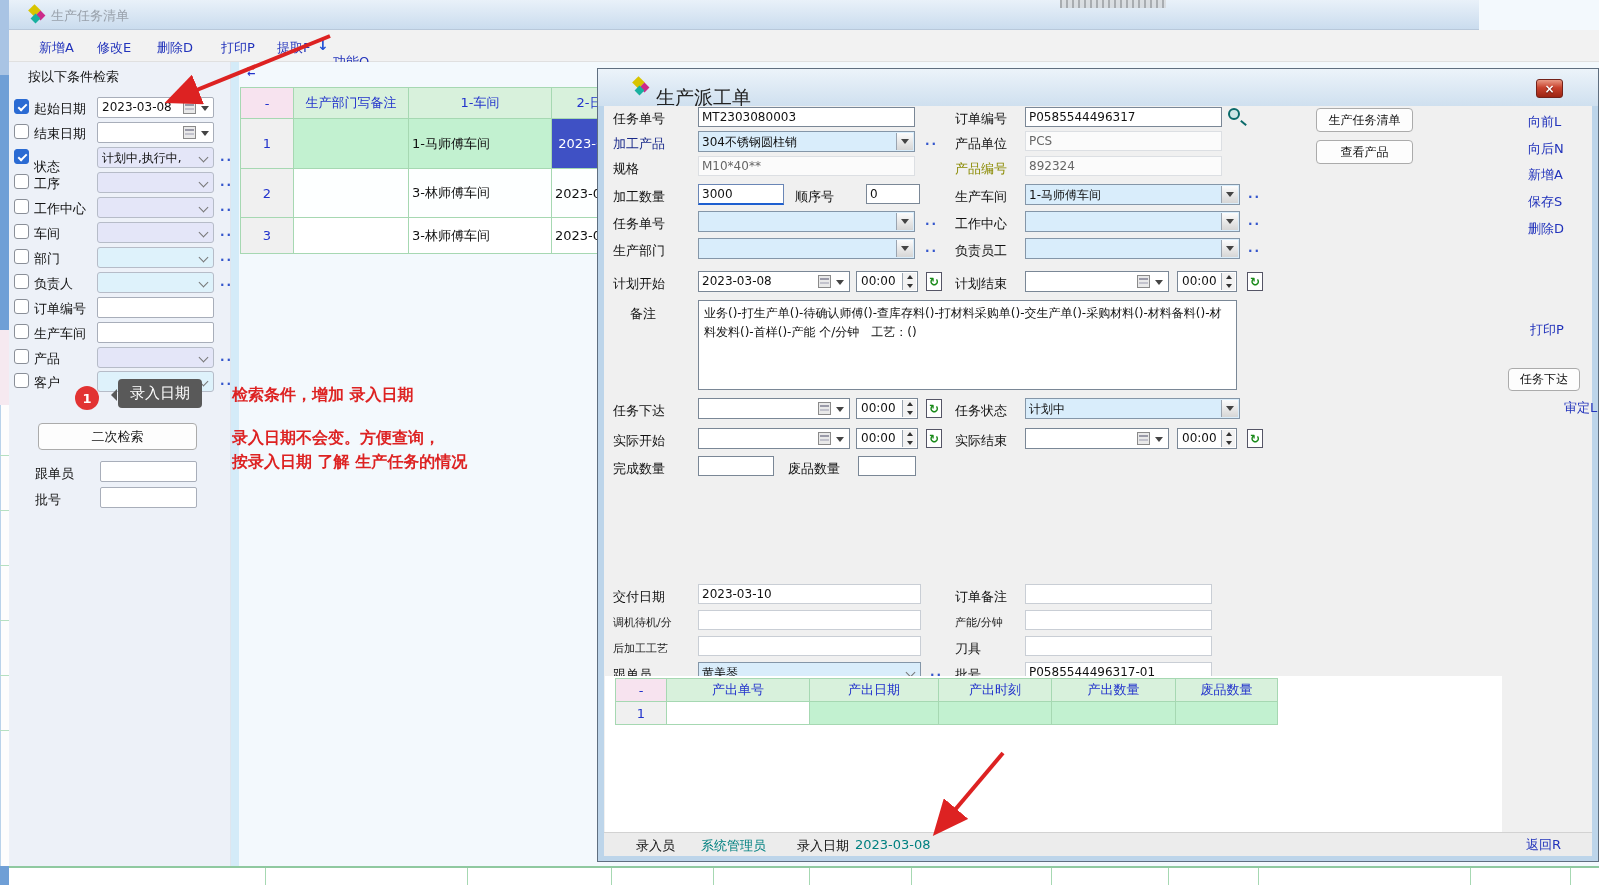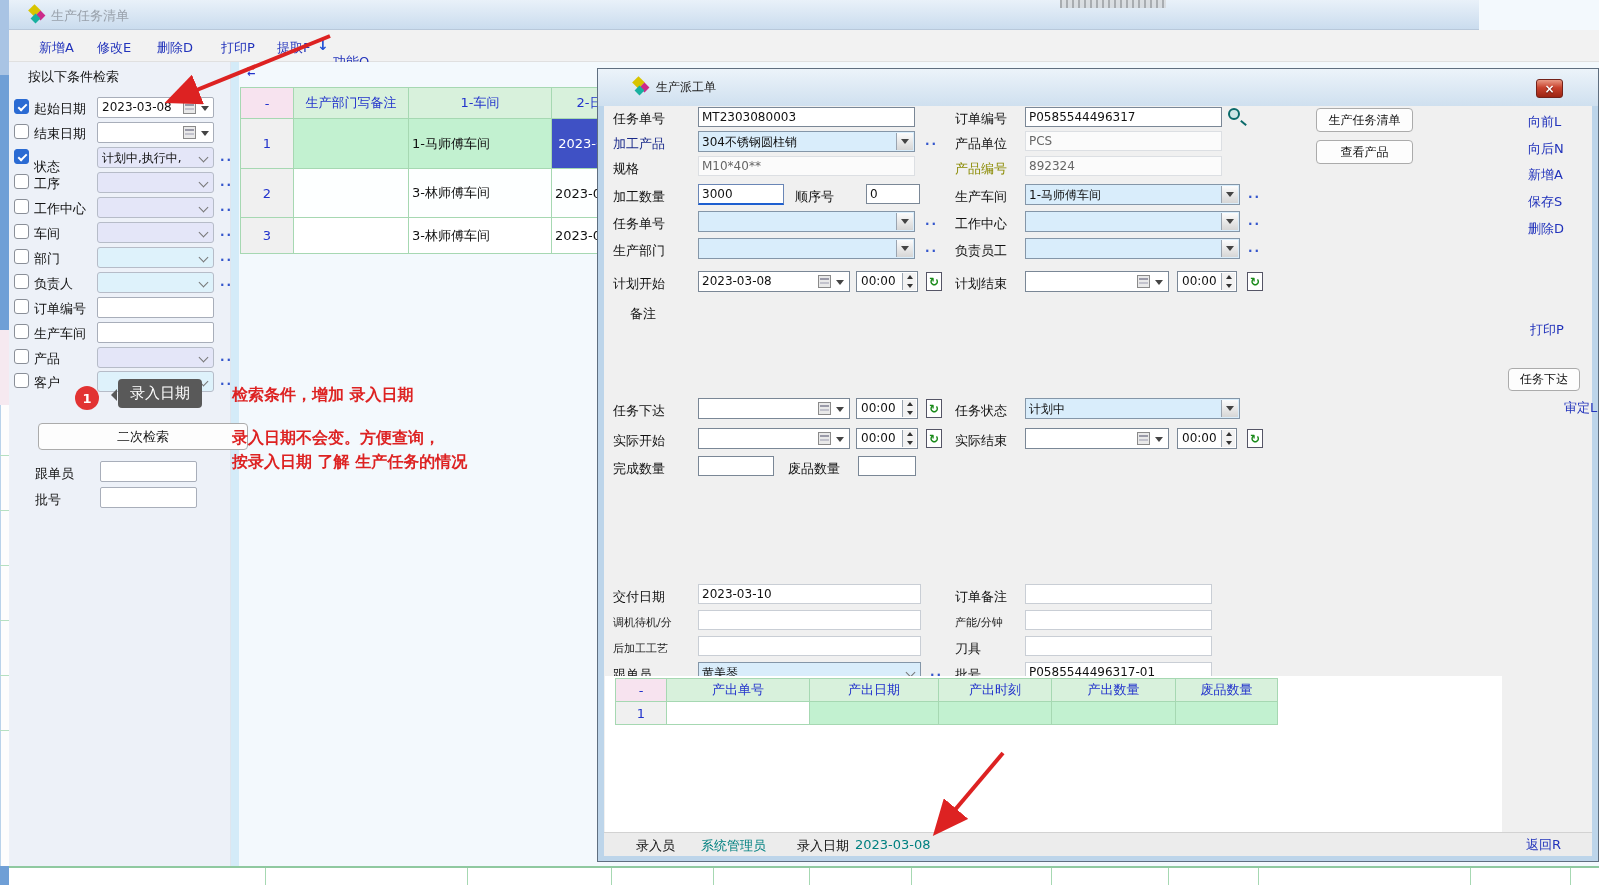--- a/index.html
+++ b/index.html
@@ -202,21 +202,21 @@
     <span class="abs cb" style="left:5px;top:311px"></span>
     <span class="abs lbl nw" style="left:25px;top:312px">客户</span>
     <div class="abs fcombo tint-cyan" style="left:88px;top:309px;width:117px;height:21px">
       <span></span><span class="chev" style="right:6px;top:6px"></span>
     </div>
     <span class="abs dots nw" style="left:211px;top:312px">..</span>
 
     <div class="abs badge" style="left:66px;top:324px;z-index:30">1</div>
     <div class="abs tooltip nw" style="left:109px;top:317px;z-index:30">录入日期</div>
 
-    <div class="abs btn" style="left:29px;top:361px;width:210px;height:27px">二次检索</div>
+    <div class="abs btn" style="left:29px;top:361px;width:159px;height:27px">二次检索</div>
 
     <span class="abs lbl nw" style="left:26px;top:403px">跟单员</span>
     <div class="abs ftext" style="left:91px;top:399px;width:97px;height:21px"><span></span></div>
     <span class="abs lbl nw" style="left:26px;top:429px">批号</span>
     <div class="abs ftext" style="left:91px;top:425px;width:97px;height:21px"><span></span></div>
   </div>
 
   <div class="abs" style="left:247px;top:65px;font-size:10px;line-height:6px;font-weight:bold">
     <div style="color:#cc2222">→</div>
     <div style="color:#2233cc">←</div>
@@ -263,21 +263,21 @@
     <span class="vline" style="left:1249px"></span>
       <span class="vline" style="left:1461px"></span>
     <span class="vline" style="left:1561px"></span>
   </div>
 
   <div class="abs dframe"></div>
   <div class="abs dtitle">
     <span class="abs dia" style="left:36px;top:9px;background:#d8c400"></span>
     <span class="abs dia" style="left:43px;top:15px;width:7px;height:7px;background:#cc2a8a"></span>
     <span class="abs dia" style="left:38px;top:18px;width:7px;height:7px;background:#19b0a0"></span>
-    <span class="abs nw" style="left:58px;top:10px;font-size:12px;color:#222">生产派工单</span>
+    <span class="abs nw" style="left:58px;top:16px;font-size:19px;color:#222">生产派工单</span>
   </div>
   <div class="abs closebtn">×</div>
   <div class="abs dcontent"></div>
 
   <span class="abs lbl nw" style="left:613px;top:110px">任务单号</span>
   <div class="abs inp" style="left:698px;top:107px;width:217px;height:20px">MT2303080003</div>
   <span class="abs lbl nw" style="left:955px;top:110px">订单编号</span>
   <div class="abs inp" style="left:1025px;top:107px;width:197px;height:20px">P0585544496317</div>
   <span class="abs mag" style="left:1228px;top:108px"></span>
 
@@ -375,20 +375,21 @@
           <i class="tri-u-s"></i>
         </span>
         <span>
           <i class="tri-d-s"></i>
         </span>
       </span>
   </div>
   <span class="abs rfr" style="left:1247px;top:272px">↻</span>
 
   <span class="abs lbl nw" style="left:630px;top:305px">备注</span>
+  <div class="abs ta" style="left:698px;top:300px;width:539px;height:90px">业务()-打生产单()-待确认师傅()-查库存料()-打材料采购单()-交生产单()-采购材料()-材料备料()-材料发料()-首样()-产能 个/分钟　工艺：()</div>
 
   <span class="abs lbl nw" style="left:613px;top:402px">任务下达</span>
   <div class="abs datef" style="left:698px;top:398px;width:152px;height:21px">
     <span></span>
     <span class="cal" style="right:18px;top:3px"></span>
     <span class="abs tri-d" style="right:5px;top:8px"></span>
   </div>
   <div class="abs timef" style="left:856px;top:398px;width:62px;height:21px">
     <span>00:00</span>
     <span class="spin">

